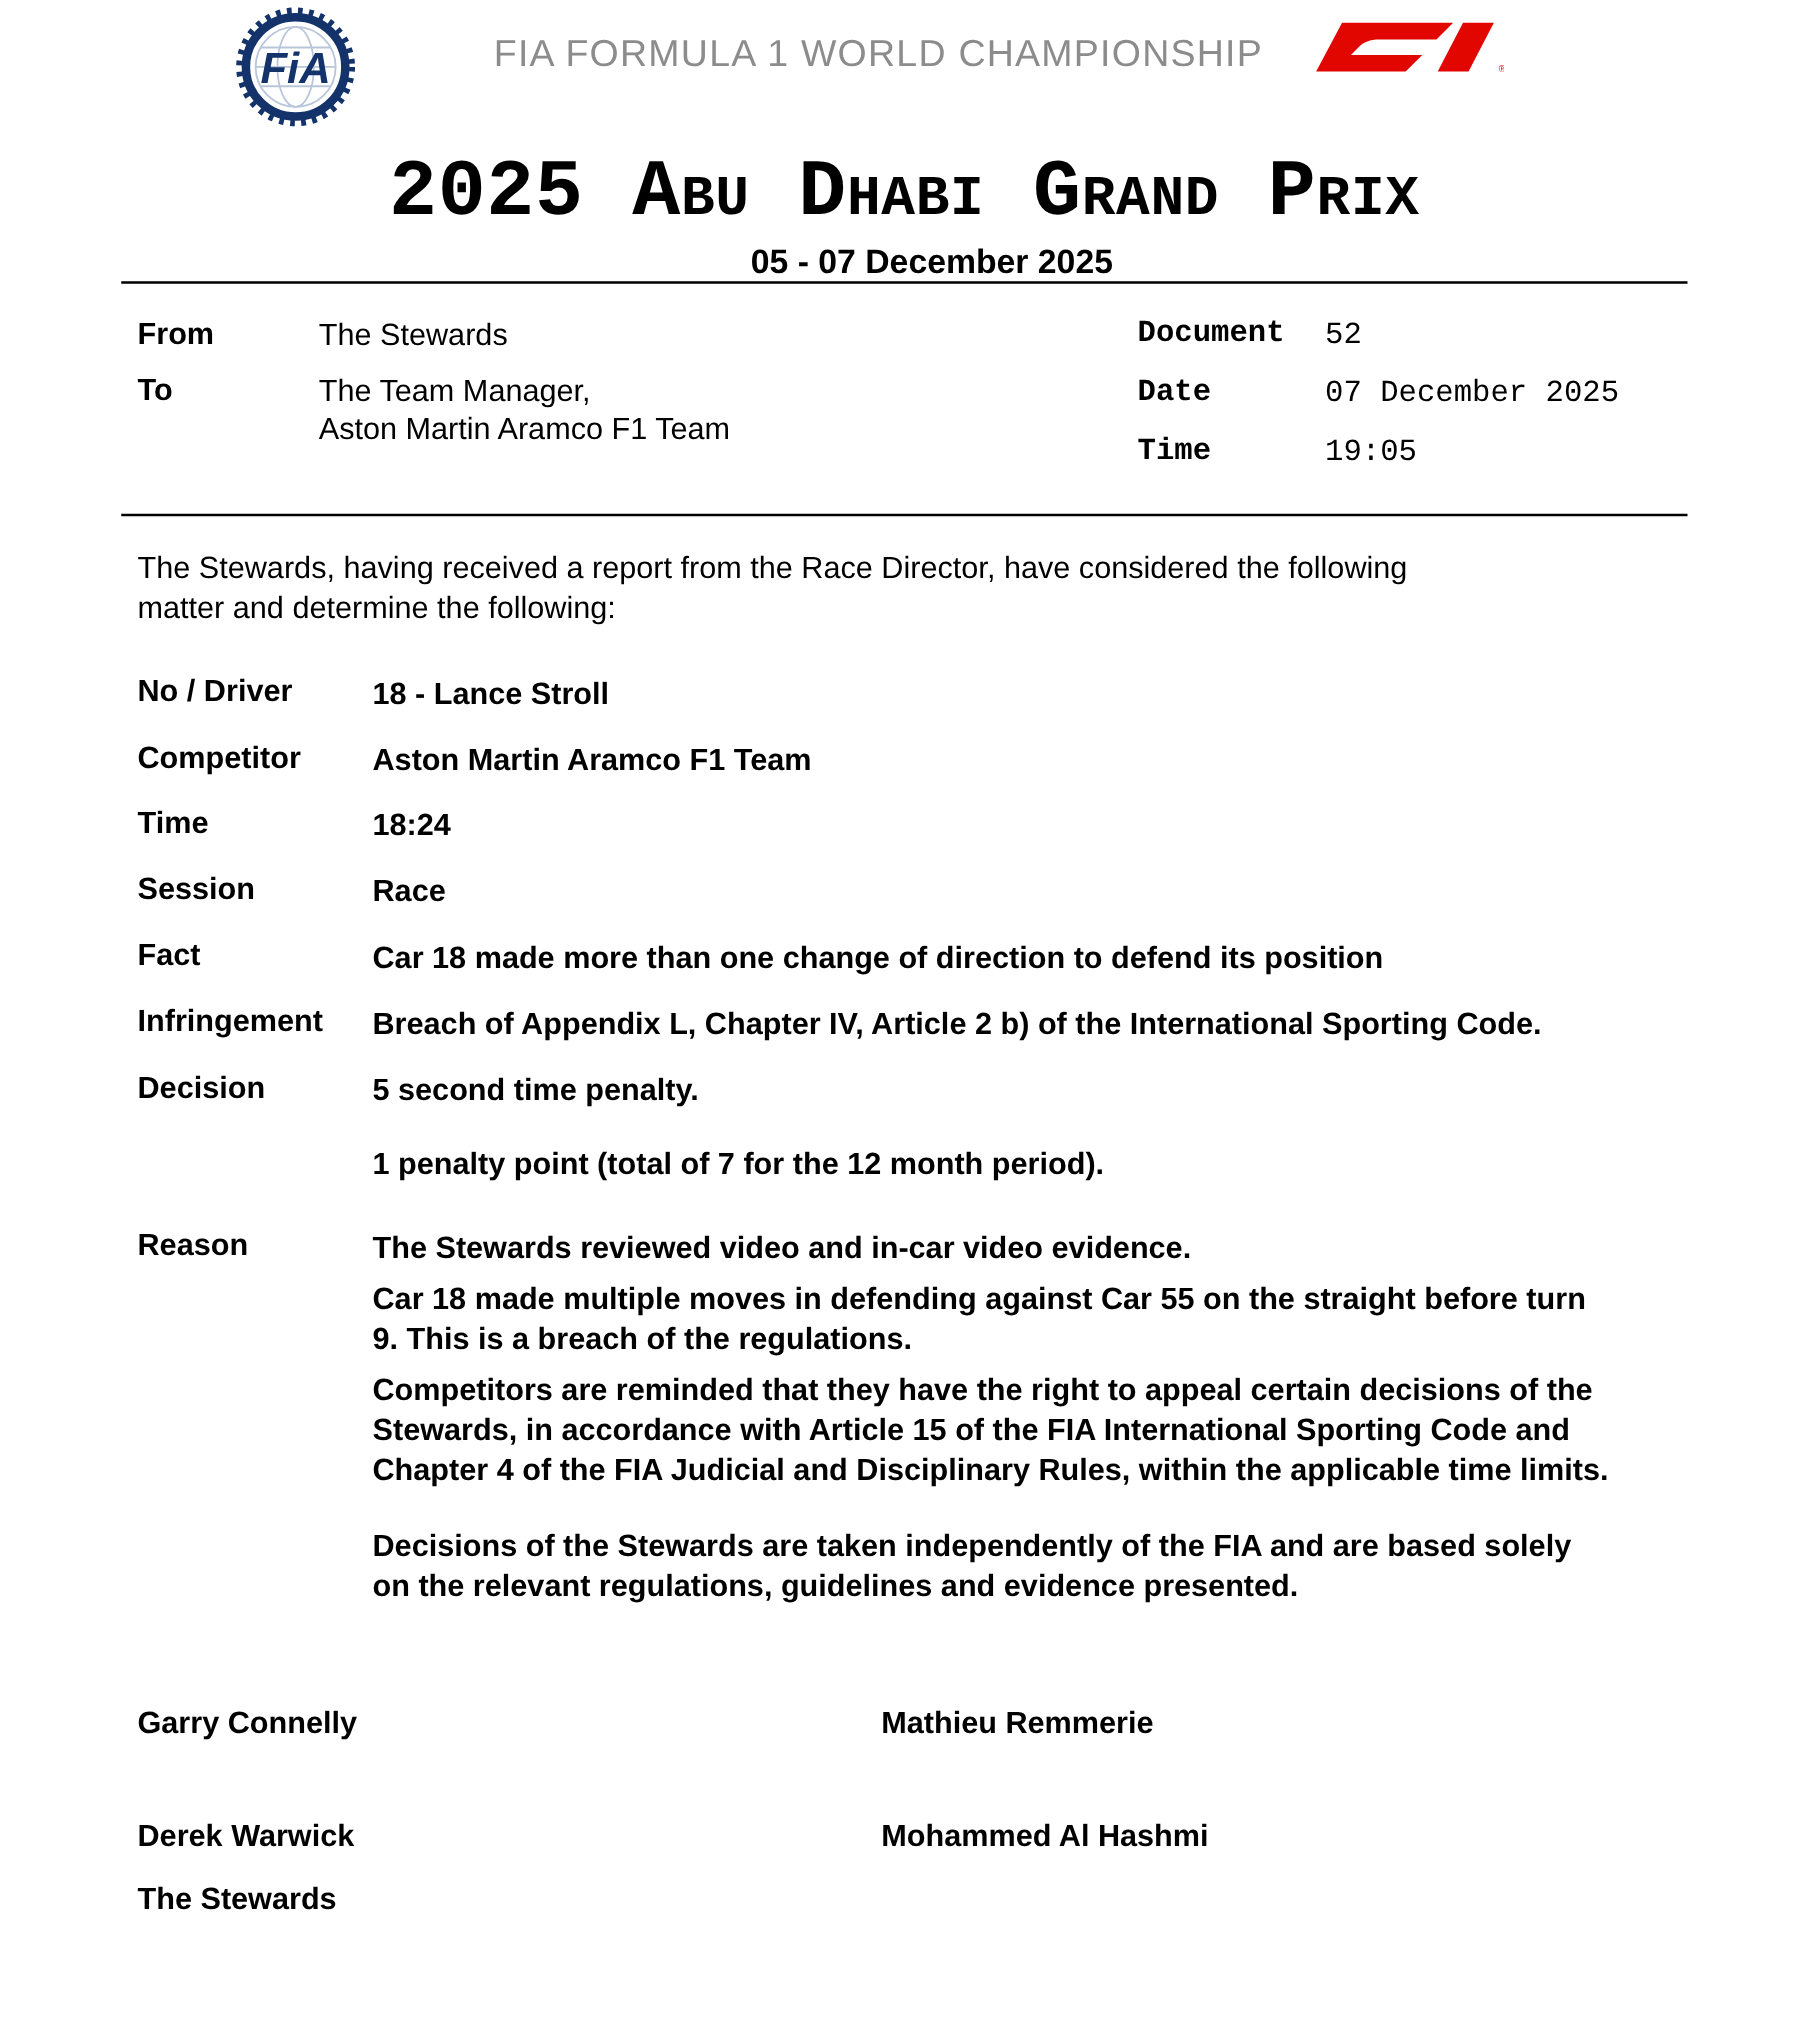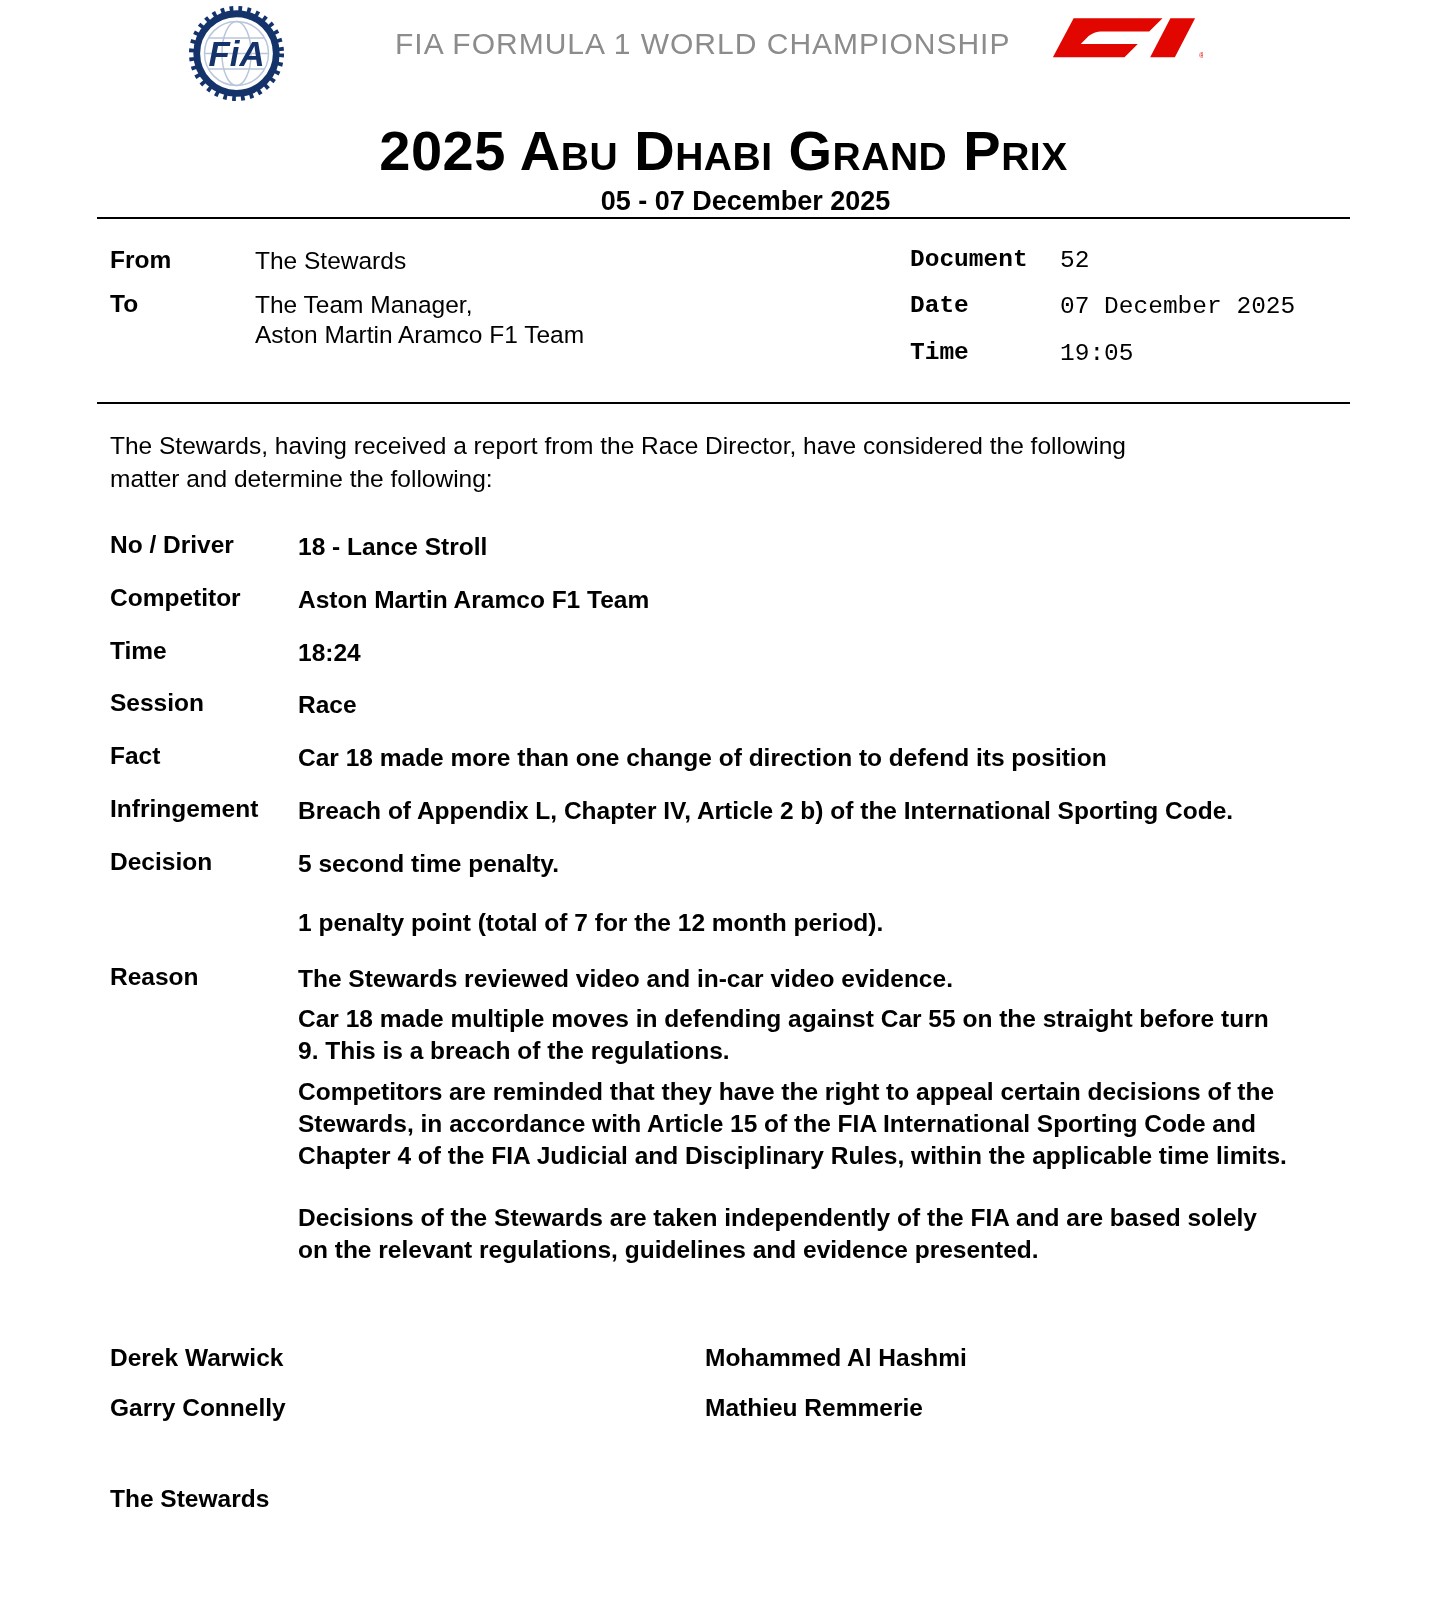--- a/index.html
+++ b/index.html
@@ -17,22 +17,22 @@
   .champ-title {
     position: absolute; top: 27px; left: 395px;
     font-size: 30px; color: #8c8c8c; letter-spacing: 1px; white-space: nowrap;
     font-weight: 400;
   }
   .f1-logo { position: absolute; top: 16px; right: 244px; width: 158px; height: 44px; }
 
   
   .title-block { text-align: center; margin-top: 8px; }
   .event-title {
-    font-size: 56px; font-weight: 700; font-variant: small-caps;
-    letter-spacing: 0.5px; line-height: 1.1;
+    font-size: 64px; font-weight: 700; font-variant: small-caps;
+    letter-spacing: 0.5px; line-height: 1.1; font-family: Liberation Mono, monospace;
   }
   .event-dates { font-size: 27px; font-weight: 700; margin-top: 4px; padding-left: 44px; }
 
   hr.rule { border: 0; border-top: 2px solid #000; margin: 0 97px; }
   .rule-1 { margin-top: 32px; }
 
   
   .meta { display: flex; padding: 27px 100px 16px 110px; font-size: 24.5px; }
   .meta-left { width: 800px; }
   .meta-row { display: flex; margin-bottom: 15px; }
@@ -48,21 +48,21 @@
     white-space: pre-line;
   }
 
   
   .fields { margin: 36px 100px 0 110px; font-size: 24.5px; }
   .field-row { display: flex; margin-bottom: 21px; gap: 20px; }
   .field-label { font-weight: 700; width: 168px; flex-shrink: 0; white-space: nowrap; }
   .field-value { flex: 1; line-height: 1.3; font-weight: bold; }
   .decision-line2 { margin-top: 27px; }
 
-  .reason-row { margin-top: 24px; }
+  .reason-row { margin-top: 36px; }
   .reason-para { white-space: pre-line; margin-bottom: 9px; }
   .reason-para-last { margin-top: 30px; }
 
   
   .signatures { margin: 70px 100px 0 110px; font-size: 24.5px; font-weight: 700; }
   .sig-row { display: flex; margin-bottom: 63px; }
   .sig-row-2 { margin-bottom: 22px; }
   .sig-left { width: 595px; }
 </style>
 </head>
@@ -175,24 +175,24 @@
         <div class="reason-para">Competitors are reminded that they have the right to appeal certain decisions of the
 Stewards, in accordance with Article 15 of the FIA International Sporting Code and
 Chapter 4 of the FIA Judicial and Disciplinary Rules, within the applicable time limits.</div>
         <div class="reason-para reason-para-last">Decisions of the Stewards are taken independently of the FIA and are based solely
 on the relevant regulations, guidelines and evidence presented.</div>
       </div>
     </div>
   </div>
 
   <div class="signatures">
+    <div class="sig-row">
+      <div class="sig-left">Garry Connelly</div>
+      <div>Mathieu Remmerie</div>
+    </div>
     <div class="sig-row sig-row-2">
       <div class="sig-left">Derek Warwick</div>
       <div>Mohammed Al Hashmi</div>
-    </div>
-    <div class="sig-row">
-      <div class="sig-left">Garry Connelly</div>
-      <div>Mathieu Remmerie</div>
     </div>
     <div class="sig-closing">The Stewards</div>
   </div>
 
 </div>
 
 </body></html>

